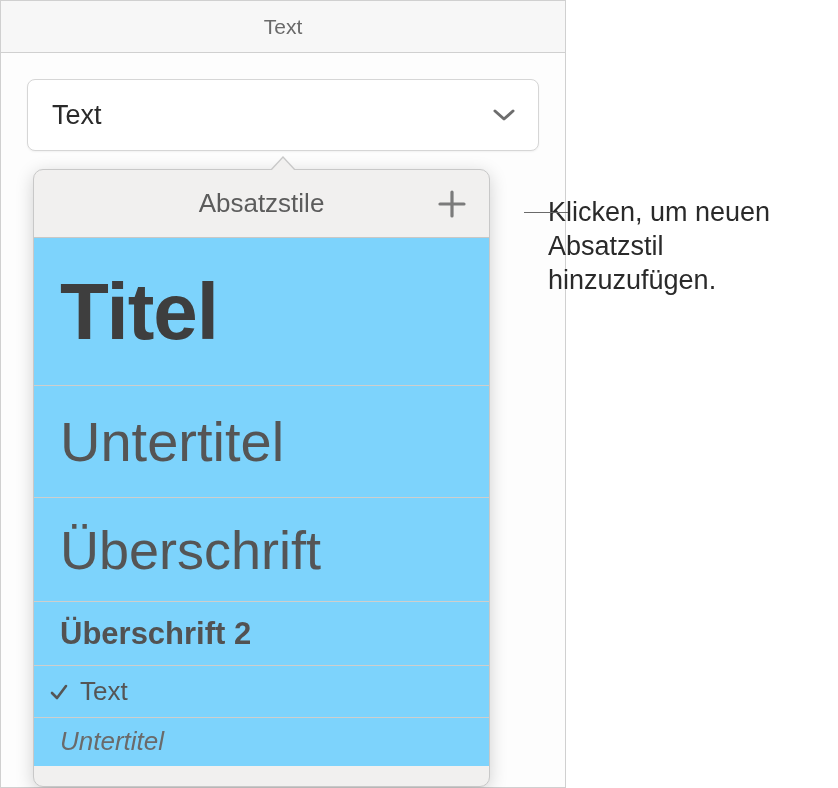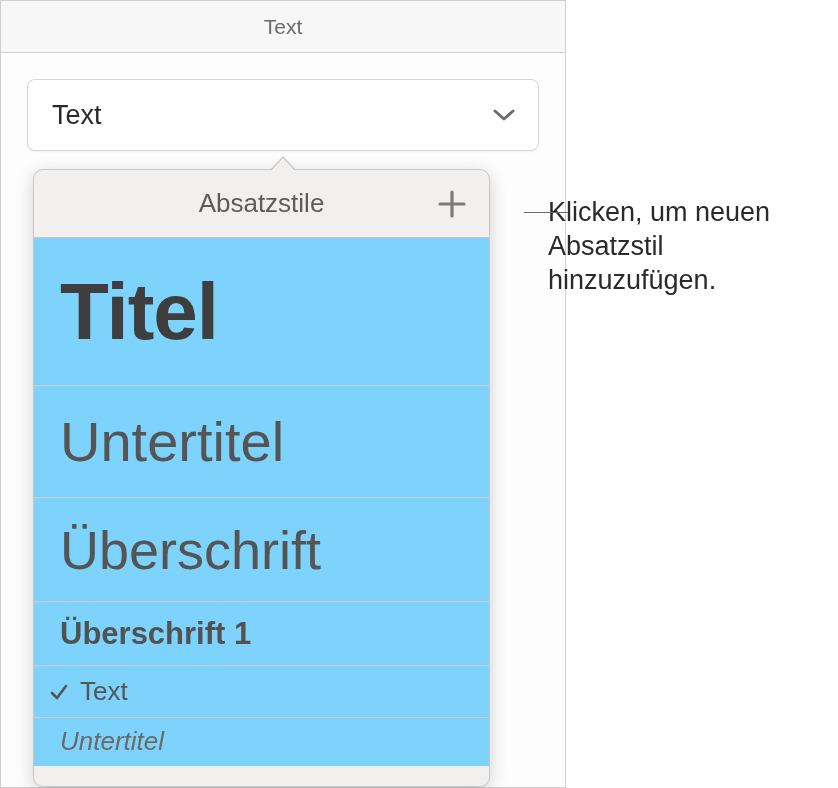--- a/index.html
+++ b/index.html
@@ -234,21 +234,21 @@
     <div class="style-item style-titel">
       <span>Titel</span>
     </div>
     <div class="style-item style-untertitel">
       <span>Untertitel</span>
     </div>
     <div class="style-item style-ueberschrift">
       <span>Überschrift</span>
     </div>
     <div class="style-item style-ueberschrift2">
-      <span>Überschrift 1</span>
+      <span>Überschrift 2</span>
     </div>
     <div class="style-item style-text">
       <span class="check-icon">
         <svg width="18" height="18" viewBox="0 0 18 18">
             <polyline points="2,10 7,15 16,3" fill="none" stroke="#555" stroke-width="2.6" stroke-linecap="round" stroke-linejoin="round"></polyline>
           </svg>
       </span>
       <span>Text</span>
     </div>
     <div class="style-item style-untertitel2">

